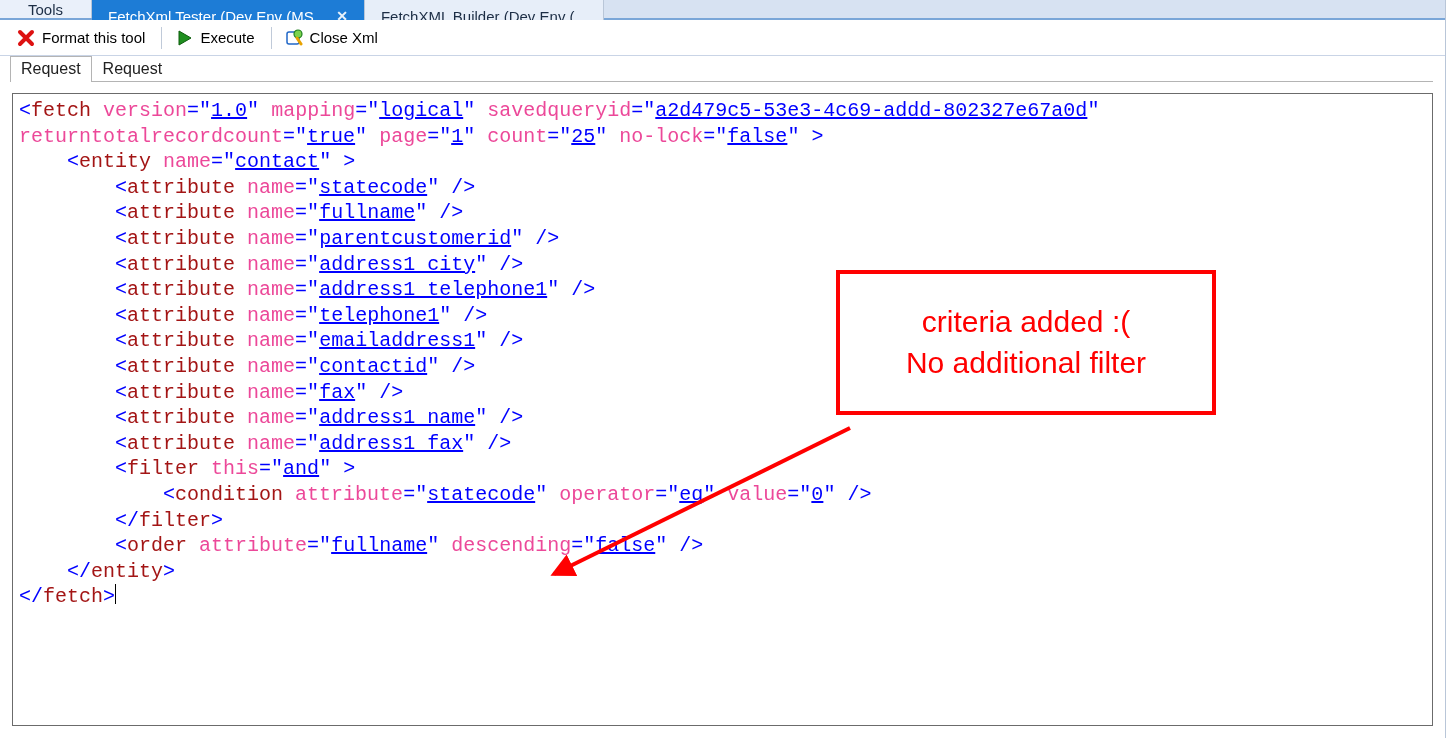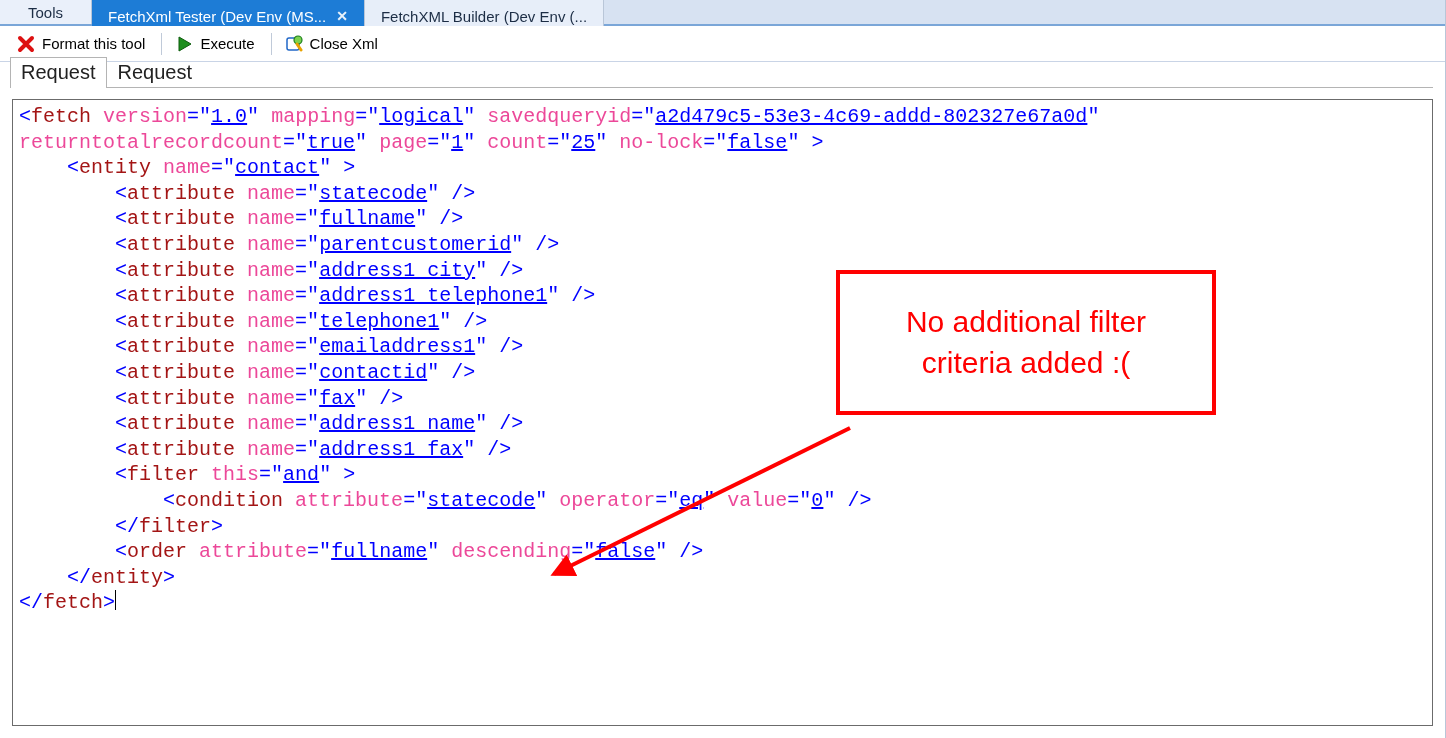--- a/index.html
+++ b/index.html
@@ -17,21 +17,21 @@
     width: 1446px;
     height: 738px;
     border-right: 1px solid #b9c6d8;
     position: relative;
   }
 
   
   .tabstrip {
     display: flex;
     align-items: stretch;
-    height: 26px;
+    height: 20px;
     background: #d7e2f2;
     border-bottom: 2px solid #7aa6d8;
     font-size: 15px;
   }
   .tab {
     display: flex;
     align-items: center;
     padding: 16px 16px;
     border-right: 1px solid #b9c6d8;
     background: #e7eef9;
@@ -88,21 +88,21 @@
     margin: 0 2px 0 6px;
   }
   .ico { display:inline-flex; width:20px; height:20px; }
 
   
   .subtabs {
     display: flex;
     align-items: flex-end;
     height: 26px;
     padding-left: 10px;
-    font-size: 20px;
+    font-size: 16px;
     background: #fff;
   }
   .subtab {
     padding: 3px 10px 4px;
     border: 1px solid transparent;
     border-bottom: none;
     cursor: pointer;
     color: #222;
   }
   .subtab.active {
@@ -243,22 +243,22 @@
         <span class="pun">&lt;</span><span class="tag">attribute</span> <span class="attname">name</span><span class="pun">=</span><span class="pun">"</span><span class="attval">address1_fax</span><span class="pun">"</span> <span class="pun">/&gt;</span>
         <span class="pun">&lt;</span><span class="tag">filter</span> <span class="attname">this</span><span class="pun">=</span><span class="pun">"</span><span class="attval">and</span><span class="pun">"</span> <span class="pun">&gt;</span>
             <span class="pun">&lt;</span><span class="tag">condition</span> <span class="attname">attribute</span><span class="pun">=</span><span class="pun">"</span><span class="attval">statecode</span><span class="pun">"</span> <span class="attname">operator</span><span class="pun">=</span><span class="pun">"</span><span class="attval">eq</span><span class="pun">"</span> <span class="attname">value</span><span class="pun">=</span><span class="pun">"</span><span class="attval">0</span><span class="pun">"</span> <span class="pun">/&gt;</span>
         <span class="pun">&lt;/</span><span class="tag">filter</span><span class="pun">&gt;</span>
         <span class="pun">&lt;</span><span class="tag">order</span> <span class="attname">attribute</span><span class="pun">=</span><span class="pun">"</span><span class="attval">fullname</span><span class="pun">"</span> <span class="attname">descending</span><span class="pun">=</span><span class="pun">"</span><span class="attval">false</span><span class="pun">"</span> <span class="pun">/&gt;</span>
     <span class="pun">&lt;/</span><span class="tag">entity</span><span class="pun">&gt;</span>
 <span class="pun">&lt;/</span><span class="tag">fetch</span><span class="pun">&gt;</span><span class="cursor"></span></div>
   </div>
 
   <div class="callout" style="left:836px; top:270px; width:380px;">
+    <div>criteria added :(</div>
     <div>No additional filter</div>
-    <div>criteria added :(</div>
   </div>
   <svg class="arrow" style="left:540px; top:422px;" width="330" height="170">
     <defs>
       <marker id="ah" markerWidth="6" markerHeight="6" refX="5" refY="3" orient="auto">
         <path d="M0,0 L6,3 L0,6 Z" fill="#ff0000"></path>
       </marker>
     </defs>
     <line x1="310" y1="6" x2="14" y2="152" stroke="#ff0000" stroke-width="4" marker-end="url(#ah)"></line>
   </svg>
 

